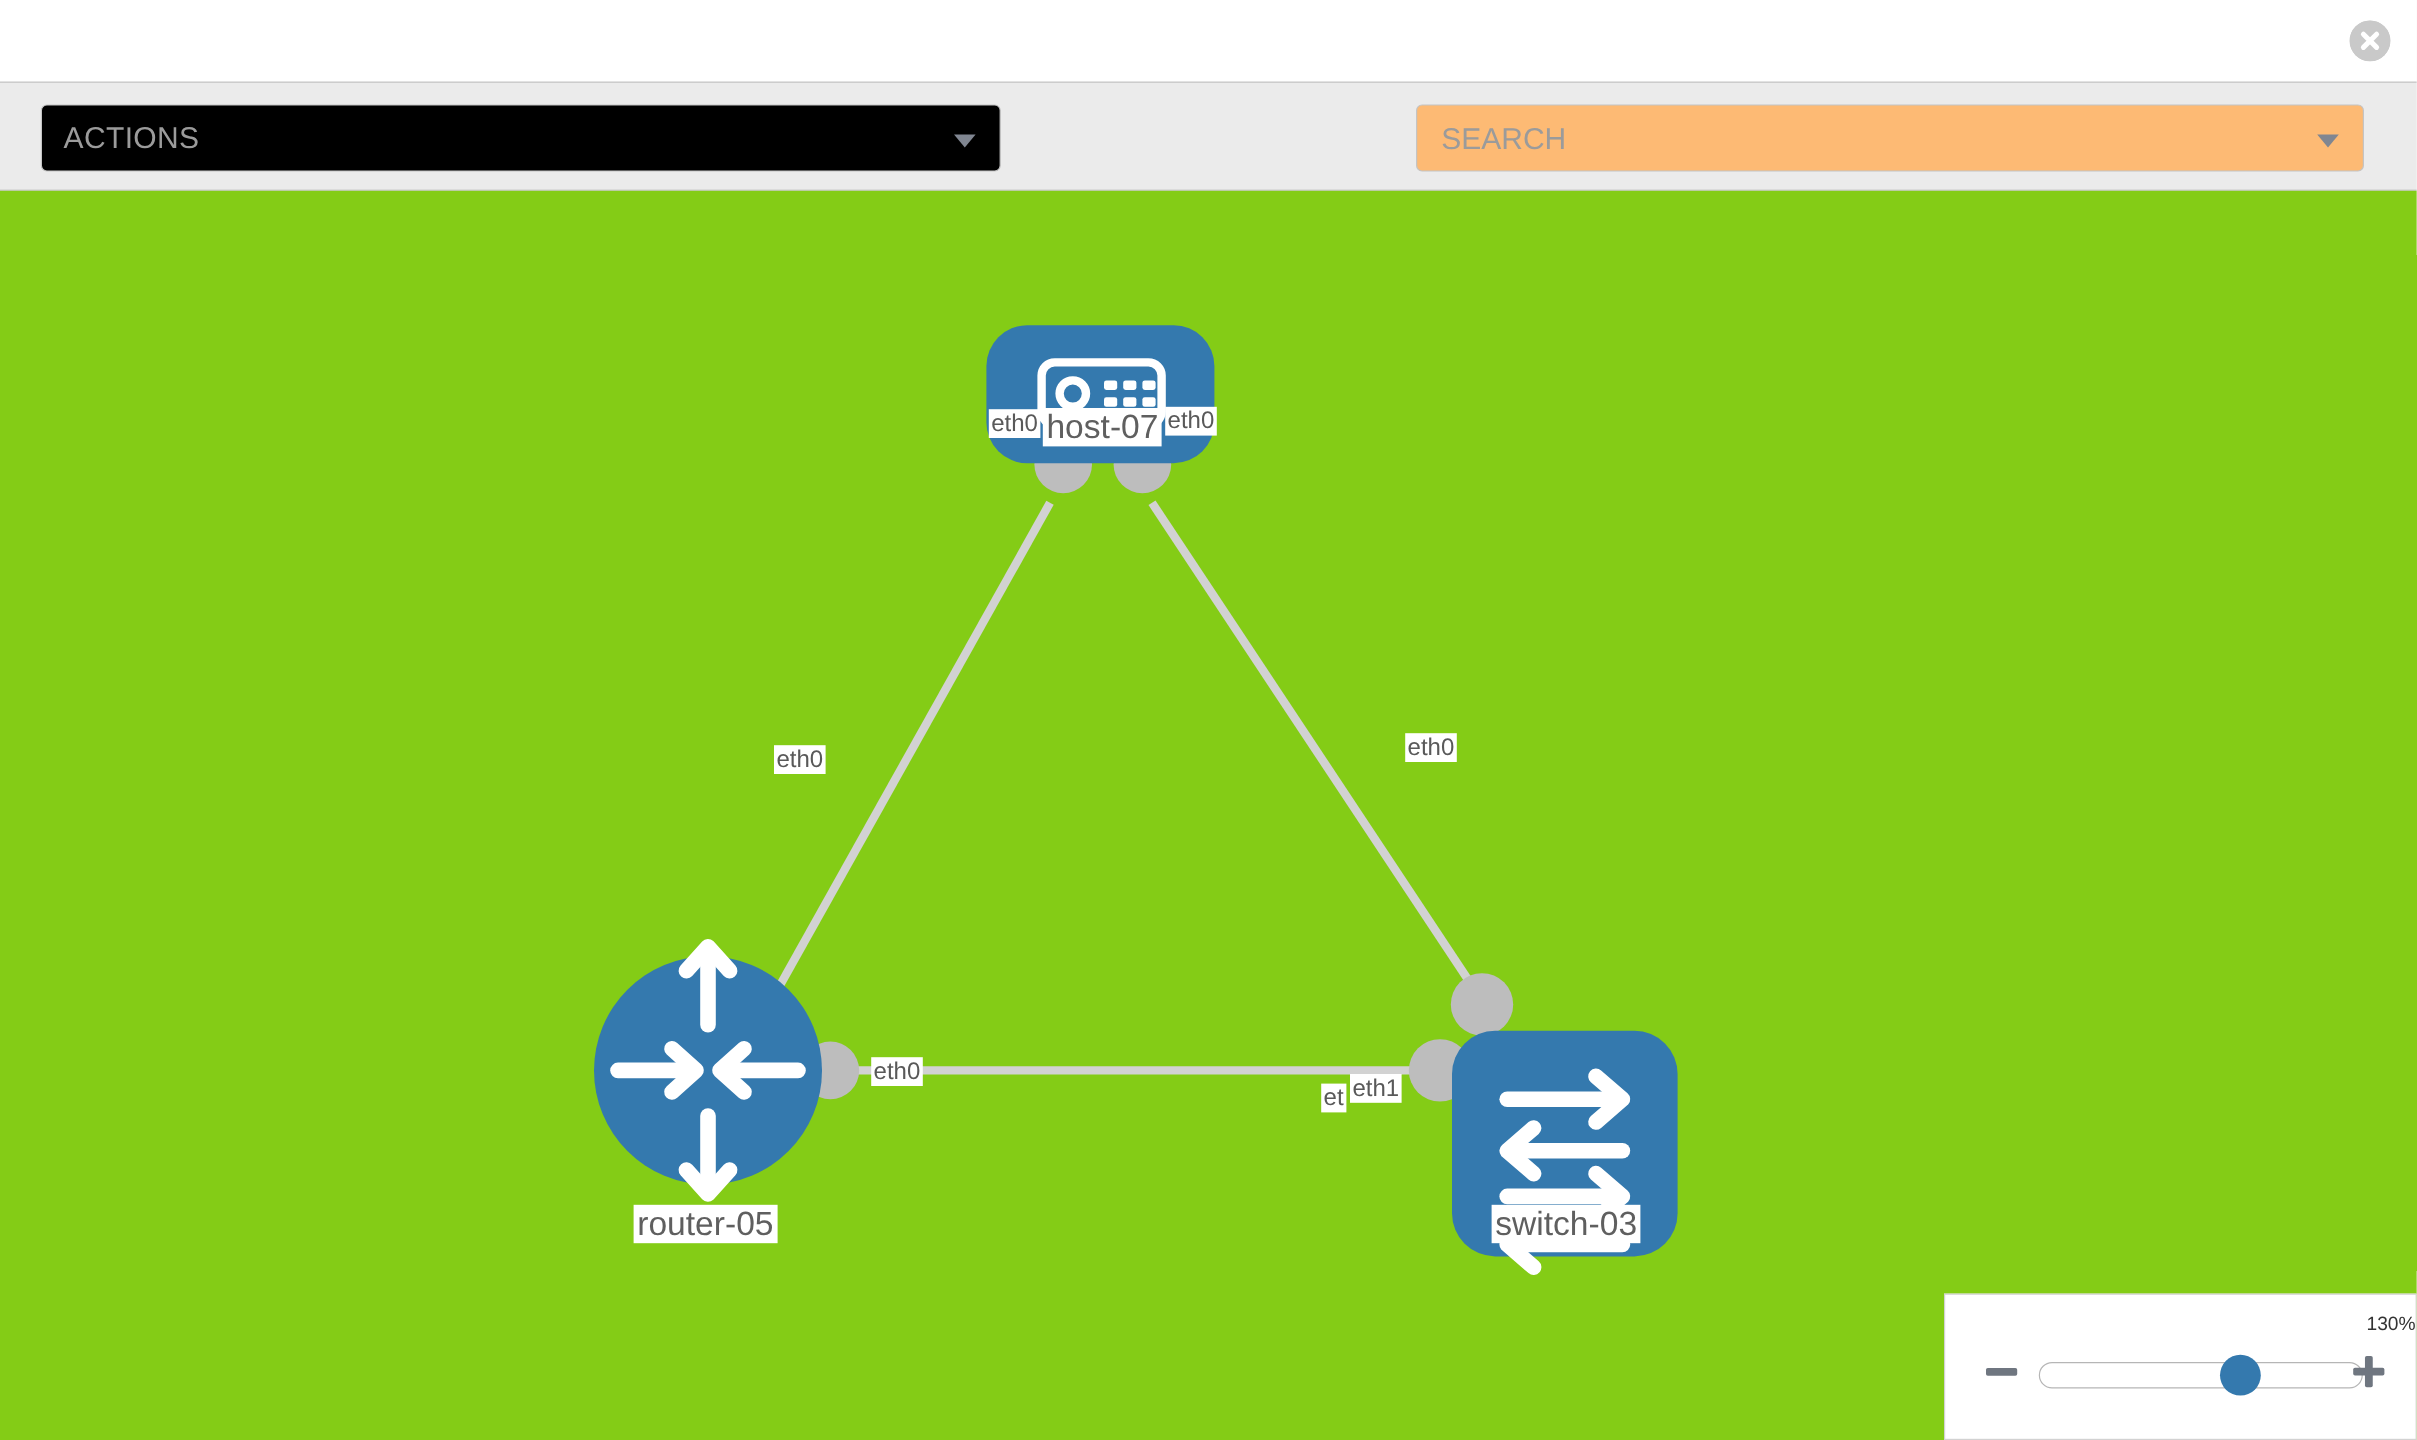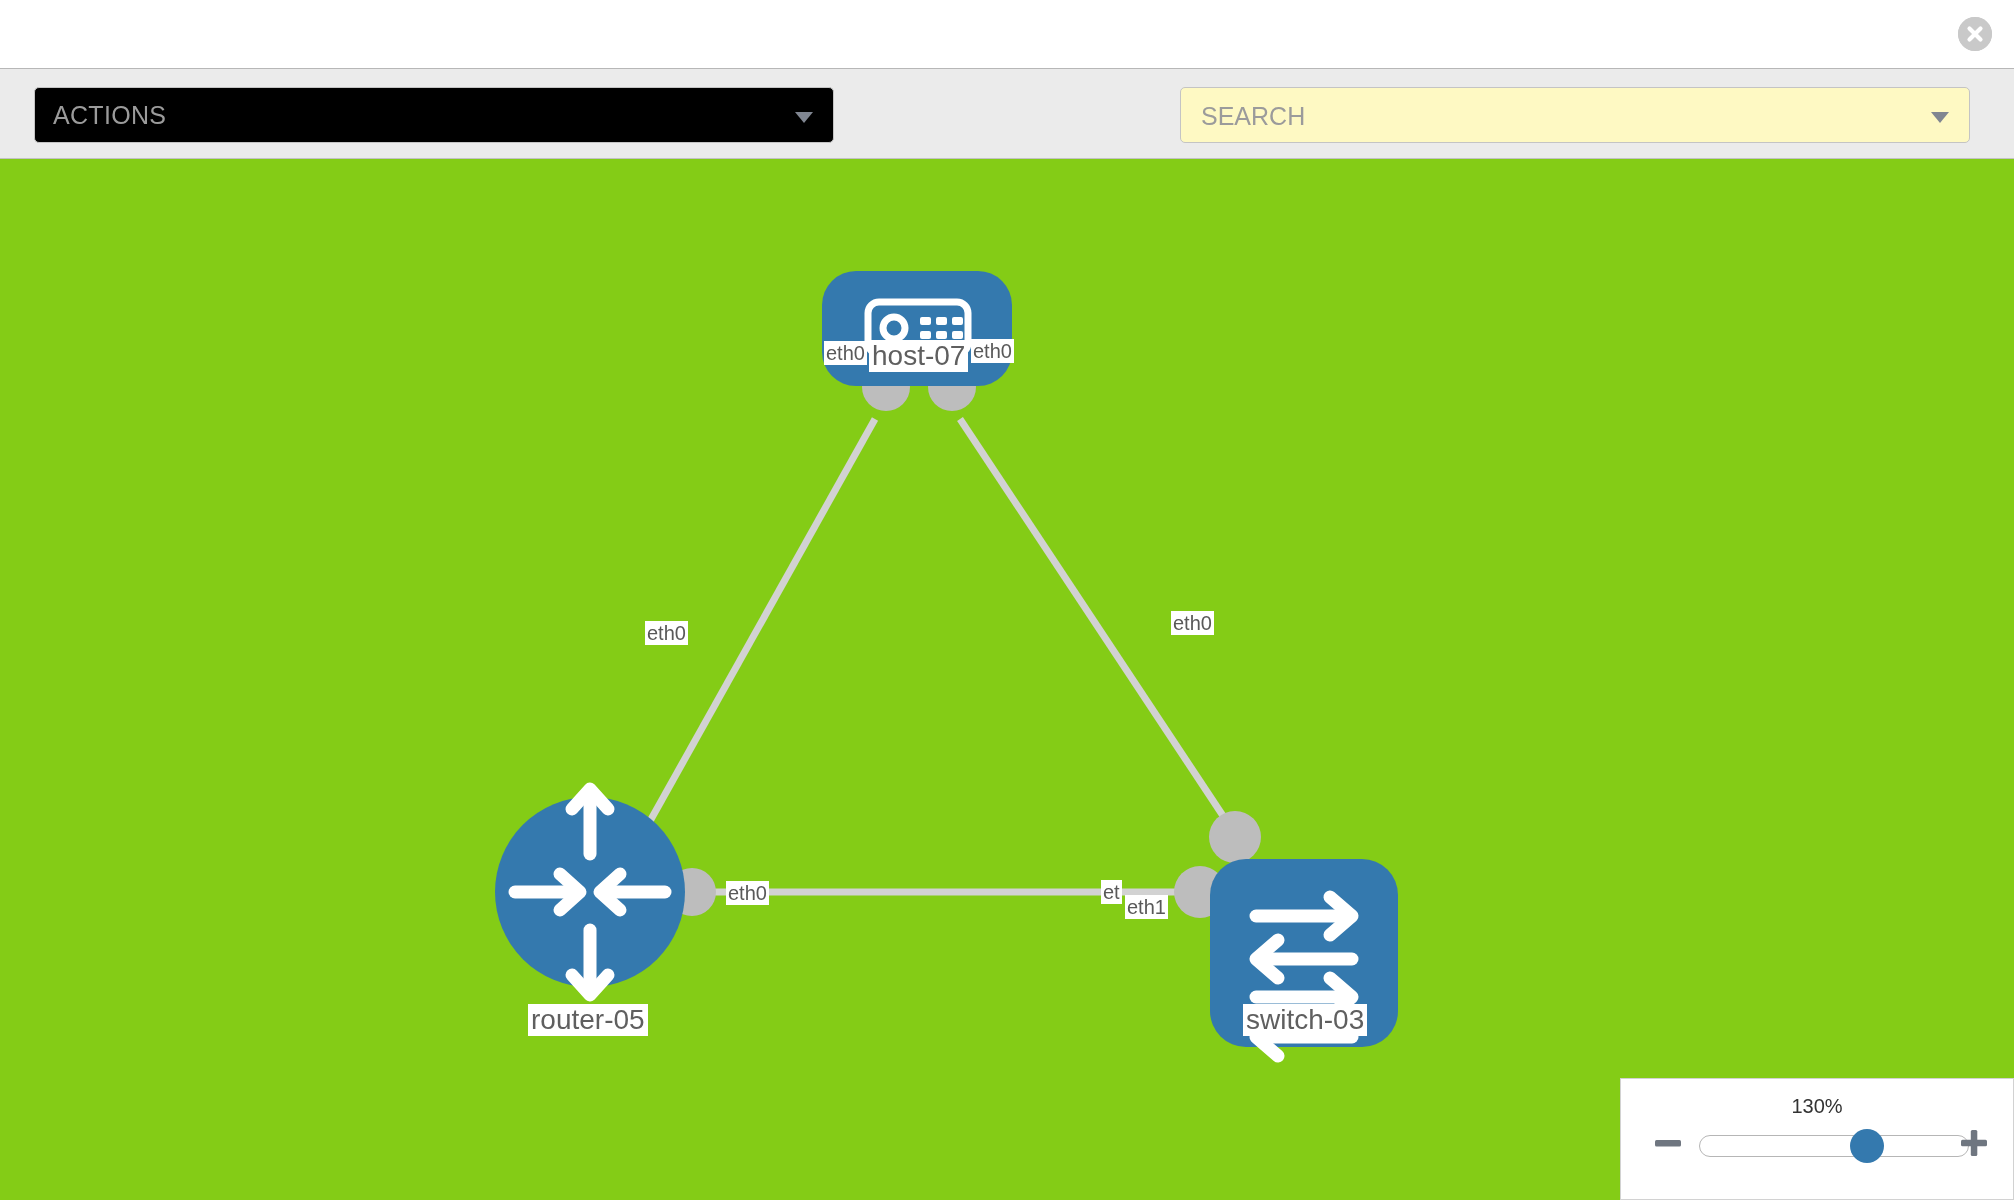--- a/index.html
+++ b/index.html
@@ -102,21 +102,21 @@
   }
   .icon-wrench { left: 1038px; }
   .icon-key    { left: 1105px; }
 
   .search-box {
     position: absolute;
     left: 1180px;
     top: 18px;
     width: 790px;
     height: 56px;
-    background: #fef9c3;
+    background: #fdba74;
     border: 1px solid #c4c4c4;
     border-radius: 5px;
     box-sizing: border-box;
   }
   .search-box .search-input {
     position: absolute;
     left: 18px;
     top: 13px;
     width: 700px;
     border: 0;
@@ -172,22 +172,22 @@
     width: 394px;
     height: 122px;
     background: #ffffff;
     border: 1px solid #d2d2d2;
     box-sizing: border-box;
   }
   .zoom-pct {
     position: absolute;
     top: 16px;
     left: 0; right: 0;
-    text-align: center;
-    font-size: 20px;
+    text-align: right;
+    font-size: 16px;
     color: #333;
   }
   .zoom-minus, .zoom-plus {
     position: absolute;
     top: 47px;
     width: 34px;
     height: 34px;
     cursor: pointer;
   }
   .zoom-minus { left: 30px; }
@@ -331,21 +331,21 @@
           <path d="M1278 859 L1256 878 L1278 897"></path>
         </g>
       </g>
     </svg>
 
     <span class="iface-label" style="left:824px;  top:182px;">eth0</span>
     <span class="iface-label" style="left:971px;  top:180px;">eth0</span>
     <span class="iface-label" style="left:645px;  top:462px;">eth0</span>
     <span class="iface-label" style="left:1171px; top:452px;">eth0</span>
     <span class="iface-label" style="left:726px;  top:722px;">eth0</span>
-    <span class="iface-label" style="left:1101px; top:721px;">et</span>
+    <span class="iface-label" style="left:1101px; top:744px;">et</span>
     <span class="iface-label" style="left:1125px; top:736px;">eth1</span>
 
     <span class="node-label" style="left:869px;  top:181px;">host-07</span>
     <span class="node-label" style="left:528px;  top:845px;">router-05</span>
     <span class="node-label" style="left:1243px; top:845px;">switch-03</span>
 
     <div class="zoom-panel">
       <div class="zoom-pct">130%</div>
 
       <div class="zoom-minus">

